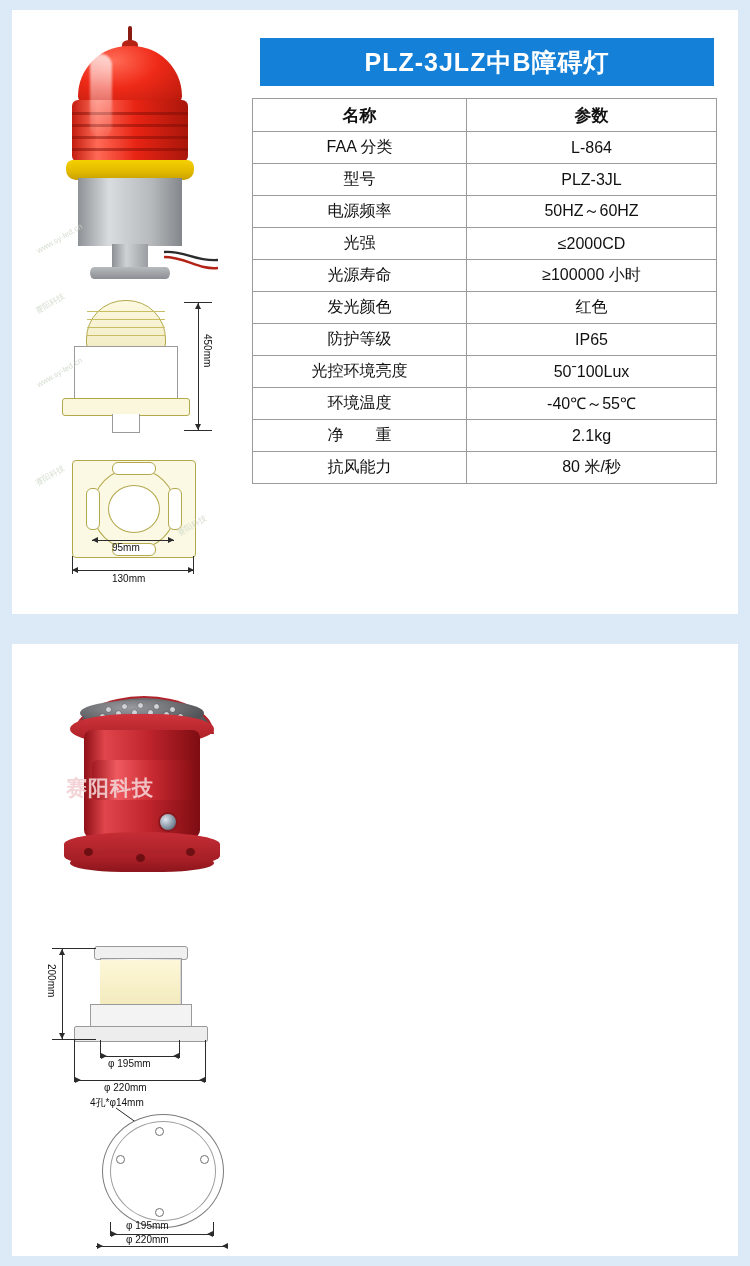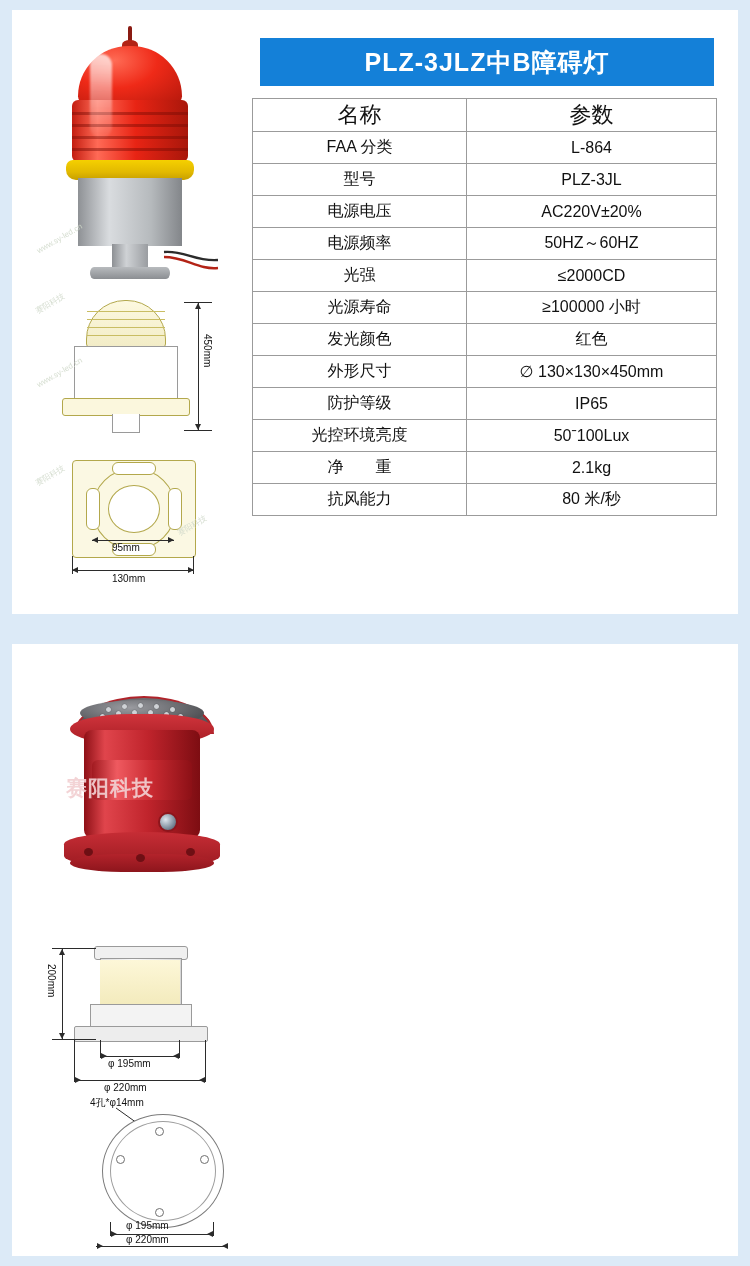--- a/index.html
+++ b/index.html
@@ -60,21 +60,21 @@
     border-collapse: collapse;
     table-layout: fixed;
   }
   table.spec td, table.spec th {
     border: 1px solid #9b9b9b;
     text-align: center;
     color: #111;
     font-weight: normal;
   }
   #tbl1 { left: 240px; top: 88px; width: 464px; }
-  #tbl1 th { font-size: 22px; font-weight: normal; height: 30px; }
+  #tbl1 th { font-size: 17px; font-weight: bold; height: 30px; }
   #tbl1 td { font-size: 16px; height: 29px; }
   #tbl1 col.c1 { width: 214px; }
   #tbl1 col.c2 { width: 250px; }
 
   
   .l1 { position: absolute; }
 
   
   #l1photo { left: 20px; top: 10px; width: 196px; height: 270px; }
   .beacon-tip {
@@ -388,50 +388,46 @@
       <tbody id="tbl1body">
           <tr>
             <td>FAA 分类</td>
             <td>L-864</td>
           </tr>
           <tr>
             <td>型号</td>
             <td>PLZ-3JL</td>
           </tr>
           <tr>
-            <td>电源电压</td>
-            <td>AC220V±20%</td>
-          </tr>
-          <tr>
             <td>电源频率</td>
             <td>50HZ～60HZ</td>
           </tr>
           <tr>
             <td>光强</td>
             <td>≤2000CD</td>
           </tr>
           <tr>
             <td>光源寿命</td>
             <td>≥100000 小时</td>
           </tr>
           <tr>
             <td>发光颜色</td>
             <td>红色</td>
           </tr>
           <tr>
-            <td>外形尺寸</td>
-            <td>∅ 130×130×450mm</td>
-          </tr>
-          <tr>
             <td>防护等级</td>
             <td>IP65</td>
           </tr>
           <tr>
             <td>光控环境亮度</td>
             <td>50ˉ100Lux</td>
+          </tr>
+          <tr>
+            <td>环境温度</td>
+            <td>-40℃～55℃</td>
           </tr>
           <tr>
             <td>净　　重</td>
             <td>2.1kg</td>
           </tr>
           <tr>
             <td>抗风能力</td>
             <td>80 米/秒</td>
           </tr>
         </tbody>

